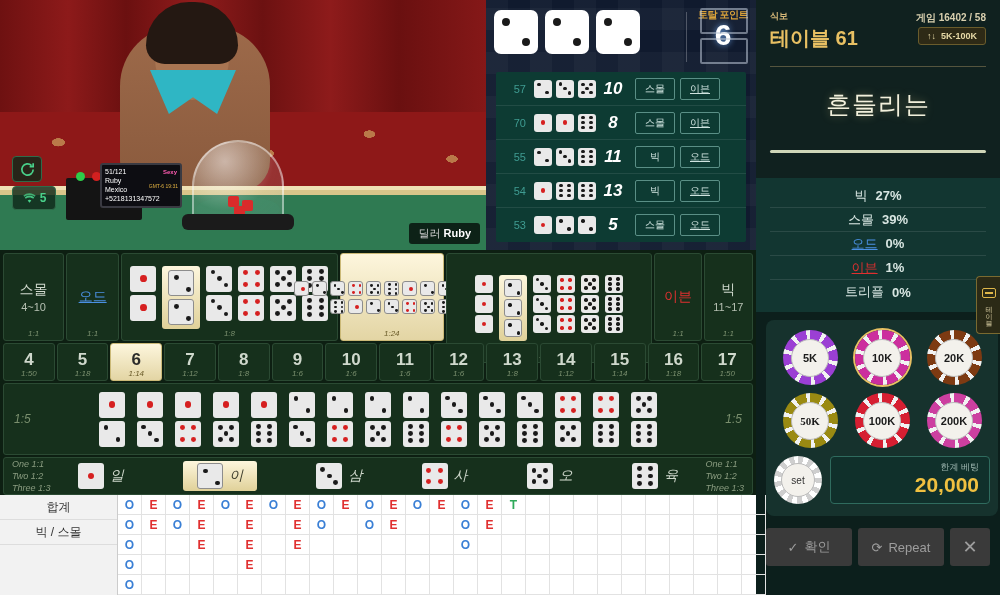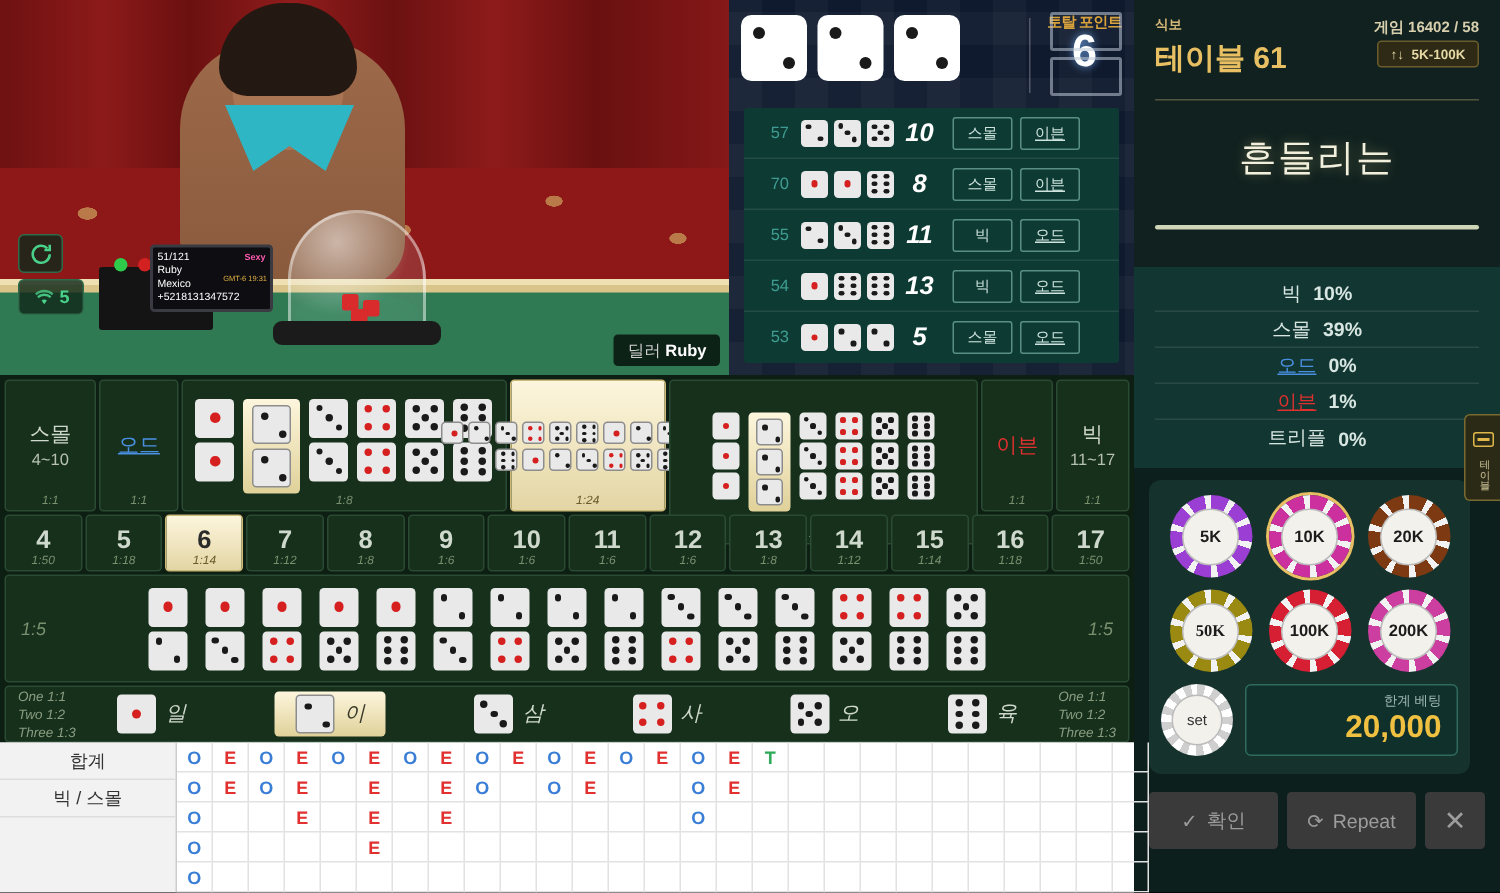--- a/index.html
+++ b/index.html
@@ -93,21 +93,21 @@
   .rh-sep{position:absolute;left:14px;right:14px;top:66px;height:1px;background:rgba(214,184,120,.35);}
   .rh-status{position:absolute;left:0;right:0;top:88px;text-align:center;font-size:25px;color:#f2f0dc;
      letter-spacing:1px;text-shadow:0 0 8px rgba(255,230,150,.35);}
   .rh-bar{position:absolute;left:14px;right:14px;top:150px;height:3px;background:#cfd6b8;border-radius:2px;}
   .stats{background:#123631;padding:6px 14px 8px 14px;}
   .srow{border-bottom:1px solid rgba(255,255,255,.1);height:24px;display:flex;align-items:center;
         justify-content:center;gap:8px;font-size:13px;}
   .srow:last-child{border-bottom:none;}
   .s-lbl{color:#d8e6e2;}
   .s-val{color:#d8e6e2;font-weight:bold;}
-  .chips-wrap{margin:8px 20px 0 10px;background:#16322d;border-radius:8px;padding:10px 8px 12px 8px;}
+  .chips-wrap{margin:8px 2px 0 10px;background:#16322d;border-radius:8px;padding:10px 8px 12px 8px;}
   .chip-row{display:flex;justify-content:space-around;margin-bottom:8px;}
   .chip{width:55px;height:55px;border-radius:50%;display:flex;align-items:center;justify-content:center;
         font-size:12px;font-weight:bold;color:#1b1b1b;position:relative;}
   .chip .inner{width:38px;height:38px;border-radius:50%;background:#f3f1ec;display:flex;
         align-items:center;justify-content:center;border:1px solid #bbb;font-size:11px;}
   .chip.sel{box-shadow:0 0 0 2px #e8c063;}
   .bet-row{display:flex;align-items:center;gap:8px;margin-top:4px;}
   .setchip{width:48px;height:48px;border-radius:50%;display:flex;align-items:center;justify-content:center;}
   .setchip .inner{width:34px;height:34px;border-radius:50%;background:#f3f1ec;display:flex;
         align-items:center;justify-content:center;font-size:10px;color:#333;border:1px solid #bbb;}
@@ -383,21 +383,21 @@
         <span>5K-100K</span>
       </div>
       <div class="rh-sep"></div>
       <div class="rh-status">흔들리는</div>
       <div class="rh-bar"></div>
     </div>
 
     <div class="stats" id="stats">
         <div class="srow">
           <span class="s-lbl" style="color: rgb(216, 230, 226);">빅</span>
-          <span class="s-val">10%</span>
+          <span class="s-val">27%</span>
         </div>
         <div class="srow">
           <span class="s-lbl" style="color: rgb(216, 230, 226);">스몰</span>
           <span class="s-val">39%</span>
         </div>
         <div class="srow">
           <span class="s-lbl" style="color: rgb(74, 144, 226); text-decoration: underline;">오드</span>
           <span class="s-val">0%</span>
         </div>
         <div class="srow">

